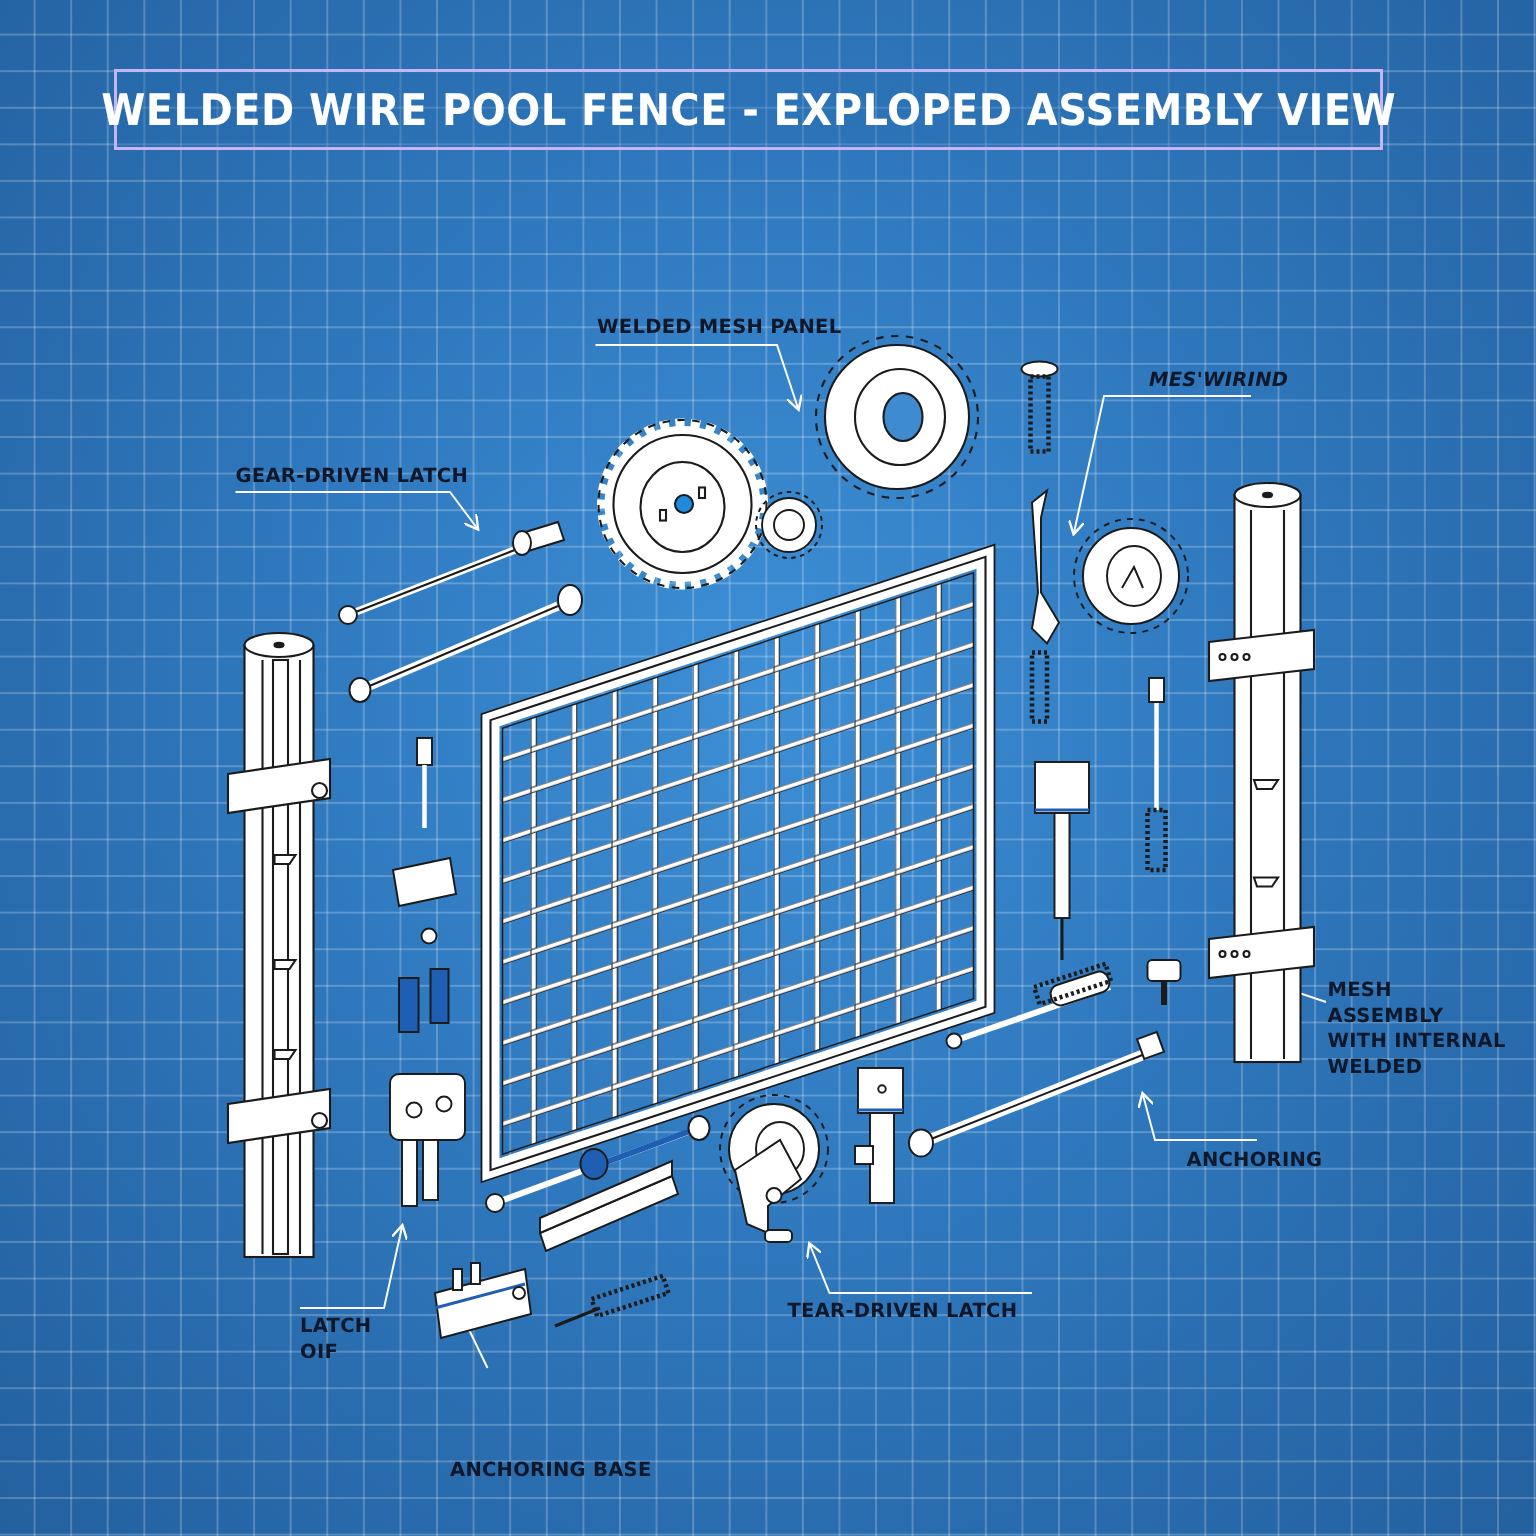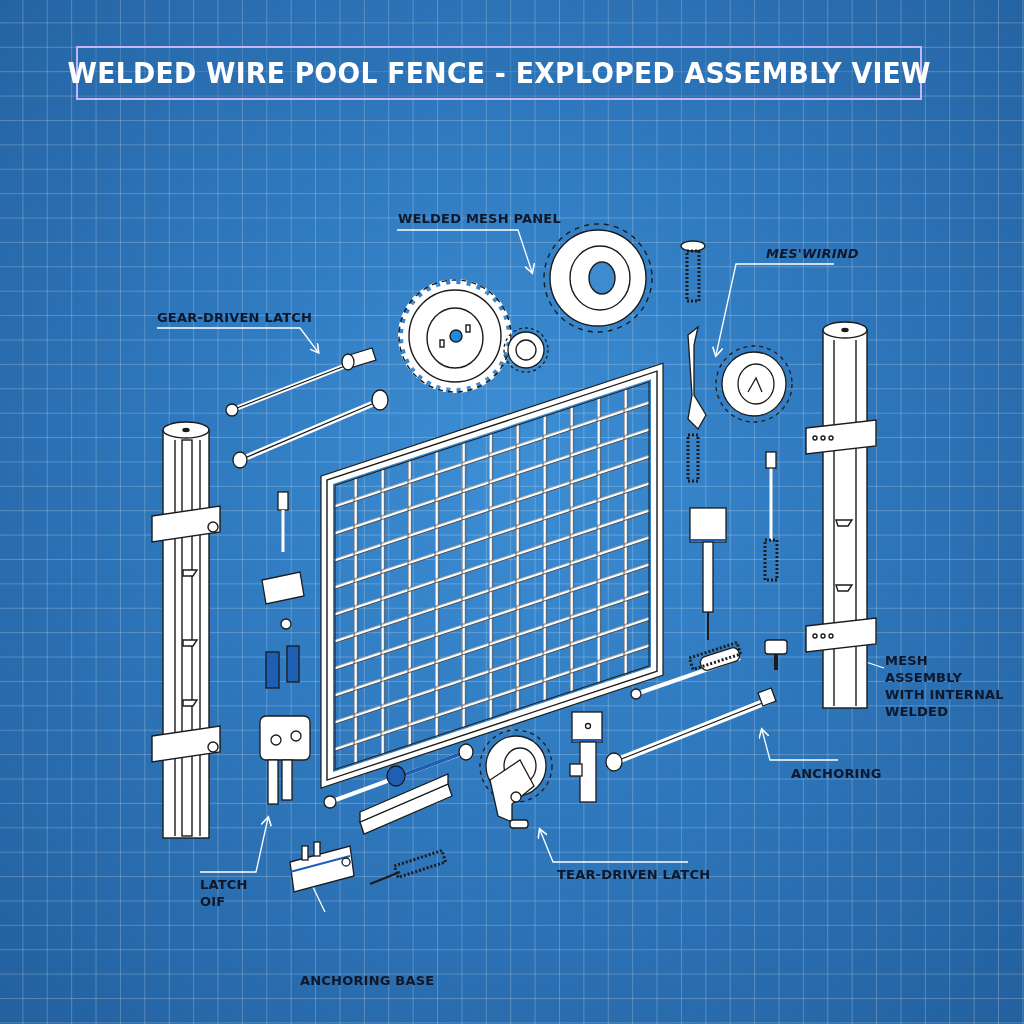--- a/index.html
+++ b/index.html
@@ -231,18 +231,18 @@
 <div class="label" style="left:398px;top:210px;">WELDED MESH PANEL</div>
 <div class="label" style="left:766px;top:245px;font-style:italic;">MES'WIRIND</div>
 <div class="label" style="left:157px;top:309px;">GEAR-DRIVEN LATCH</div>
 <div class="label" style="left:885px;top:652px;">
   <div>MESH</div>
   <div>ASSEMBLY</div>
   <div>WITH INTERNAL</div>
   <div>WELDED</div>
 </div>
 <div class="label" style="left:767px;top:765px;margin-left:24px;">ANCHORING</div>
-<div class="label" style="left:557px;top:866px;">TEAR-DRIVEN LATCH</div>
+<div class="label" style="left:525px;top:866px;">TEAR-DRIVEN LATCH</div>
 <div class="label" style="left:300px;top:972px;">ANCHORING BASE</div>
 <div class="label" style="left:200px;top:876px;">
   <div>LATCH</div>
   <div>OIF</div>
 </div>
 
 </body></html>

